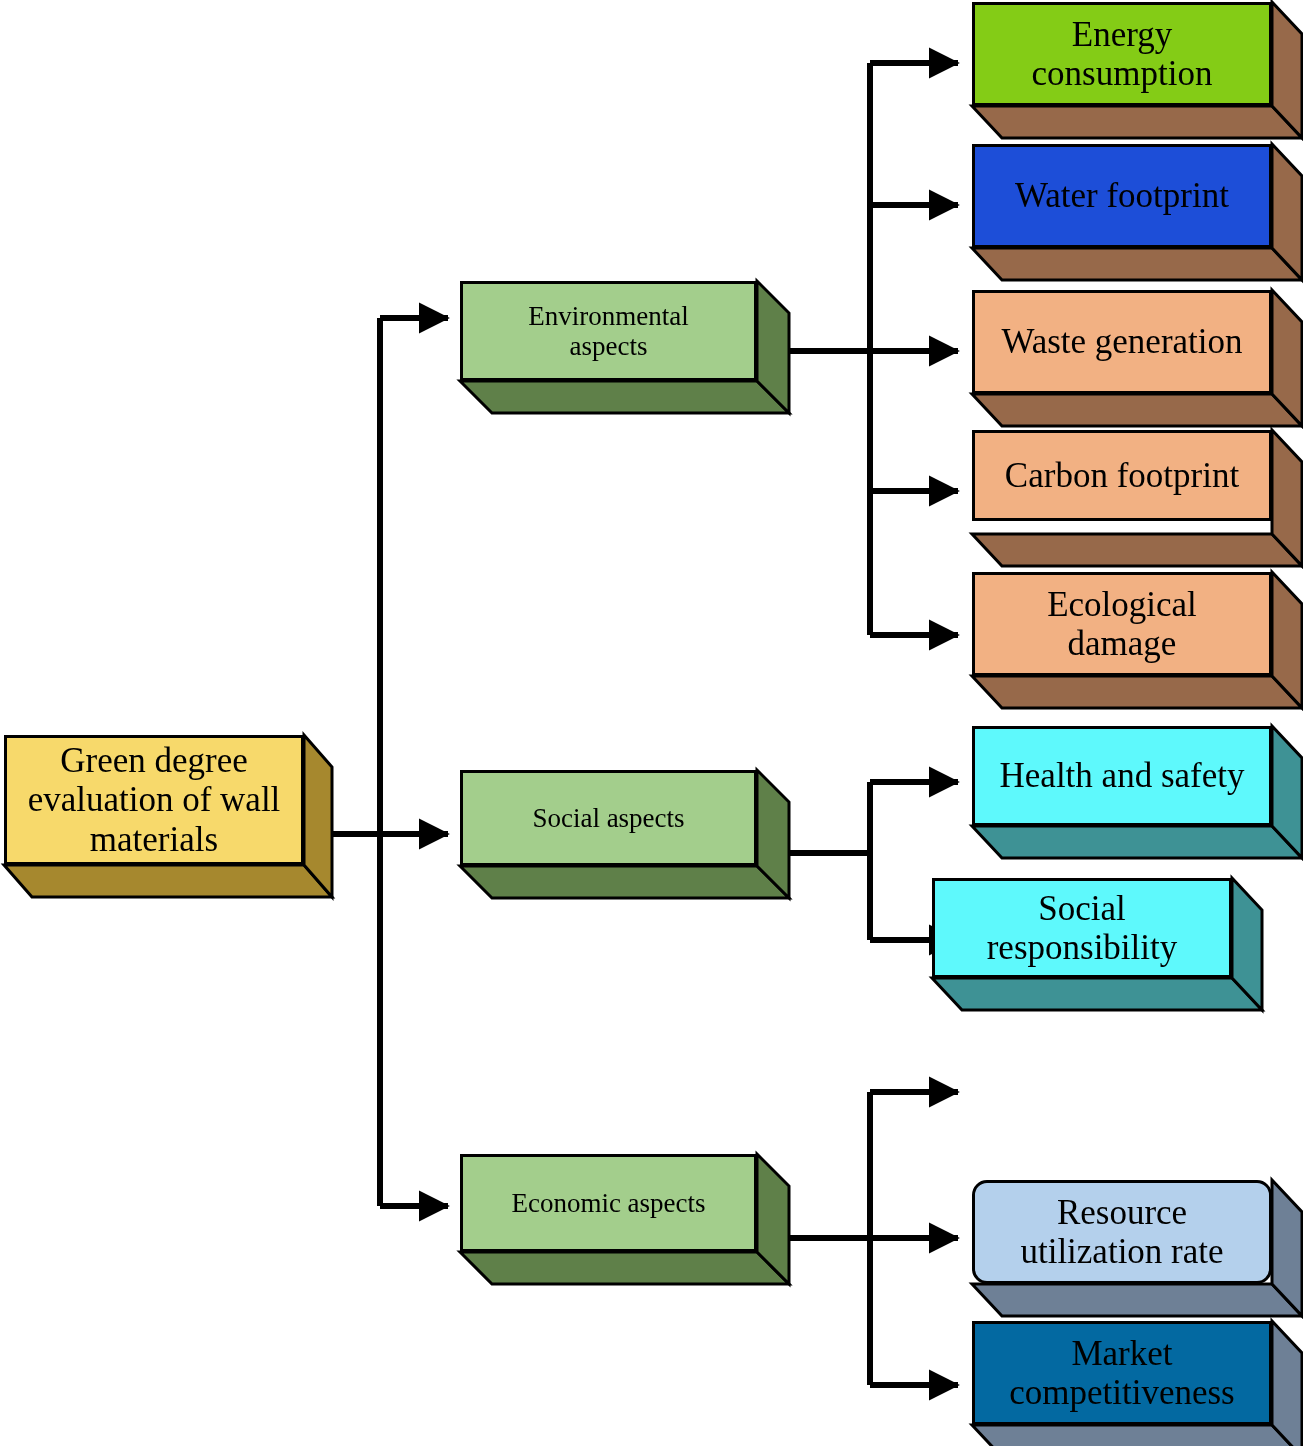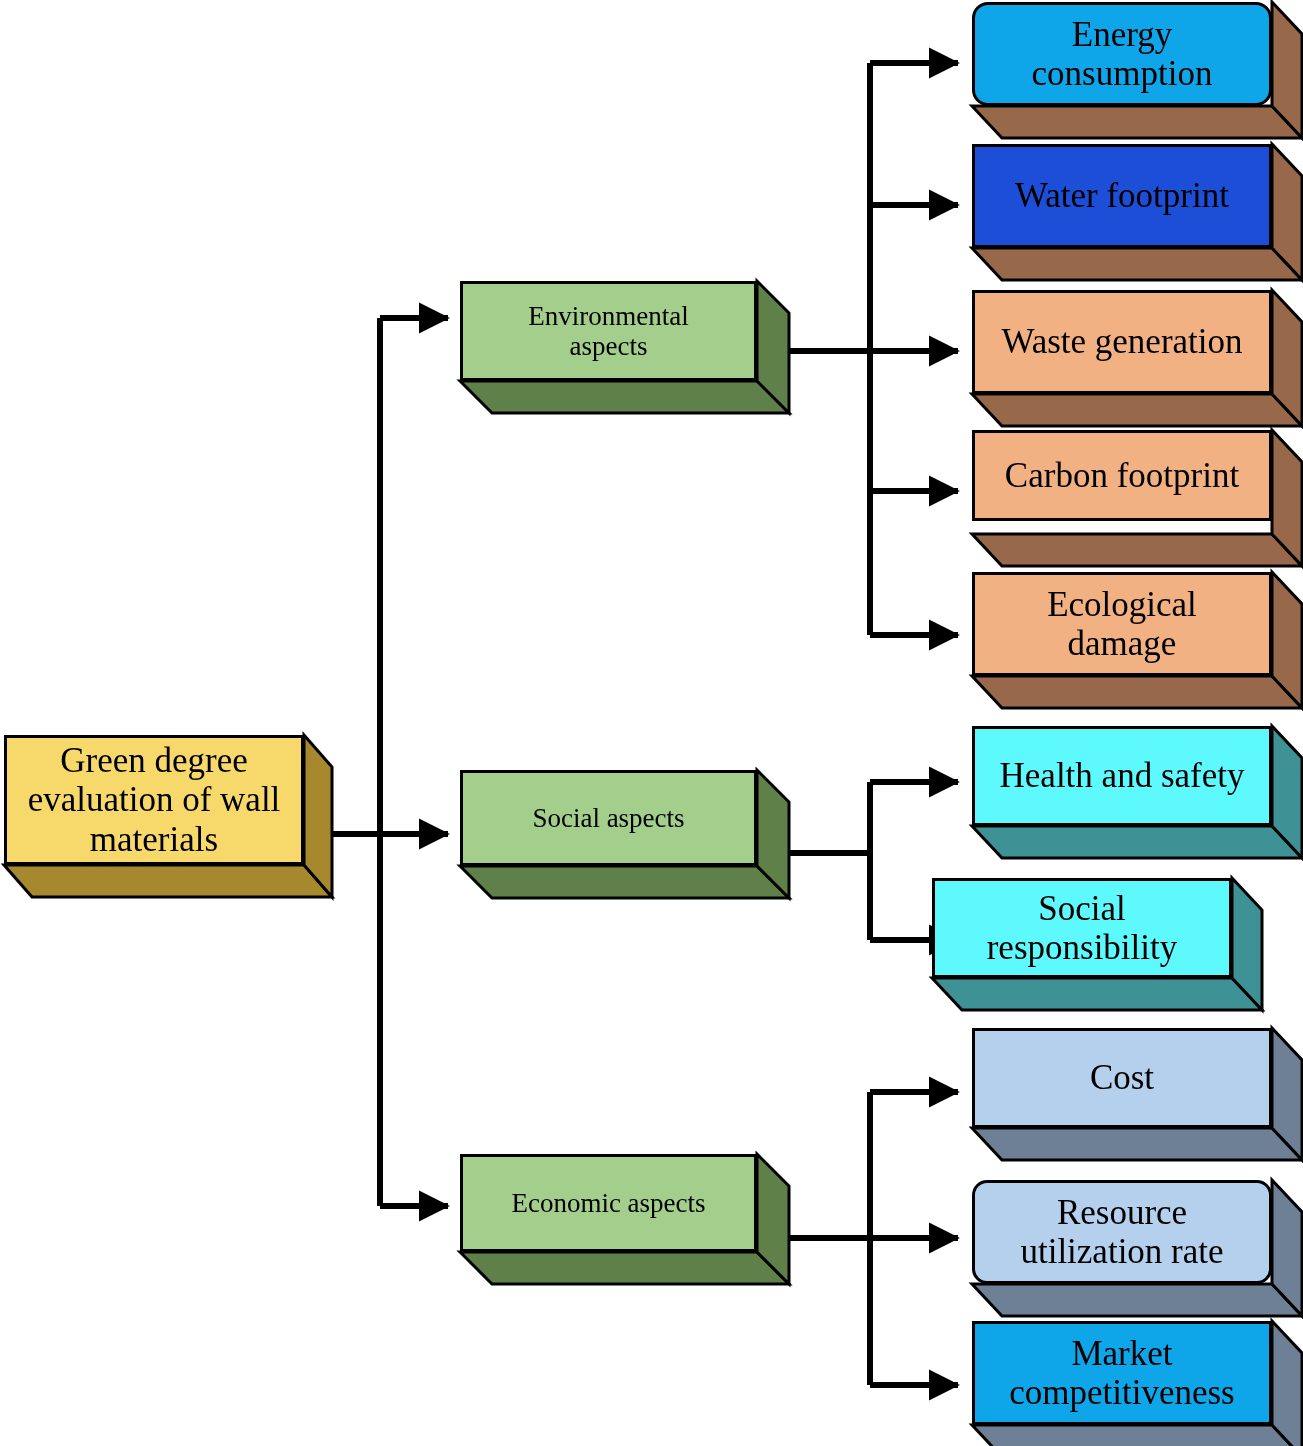--- a/index.html
+++ b/index.html
@@ -155,21 +155,21 @@
     <div class="face fs-mid" style="background:#A3CE8C;">
       <span class="label">Economic aspects</span>
     </div>
   </div>
 
   <div class="node" style="left:972px; top:2px; width:300px; height:104px;">
     <svg class="depth" width="340" height="146" viewBox="0 0 340 146">
       <polygon points="0,104 30,136 330,136 300,104" fill="#97694A" stroke="#000" stroke-width="3"></polygon>
       <polygon points="300,0 330,32 330,136 300,104" fill="#97694A" stroke="#000" stroke-width="3"></polygon>
     </svg>
-    <div class="face fs-leaf" style="background:#0ea5e9;border-radius:16px;">
+    <div class="face fs-leaf" style="background:#84cc16;">
       <span class="label">Energy
 consumption</span>
     </div>
   </div>
 
   <div class="node" style="left:972px; top:144px; width:300px; height:104px;">
     <svg class="depth" width="340" height="146" viewBox="0 0 340 146">
       <polygon points="0,104 30,136 330,136 300,104" fill="#97694A" stroke="#000" stroke-width="3"></polygon>
       <polygon points="300,0 330,32 330,136 300,104" fill="#97694A" stroke="#000" stroke-width="3"></polygon>
     </svg>
@@ -223,45 +223,36 @@
     <svg class="depth" width="340" height="142" viewBox="0 0 340 142">
       <polygon points="0,100 30,132 330,132 300,100" fill="#3E9295" stroke="#000" stroke-width="3"></polygon>
       <polygon points="300,0 330,32 330,132 300,100" fill="#3E9295" stroke="#000" stroke-width="3"></polygon>
     </svg>
     <div class="face fs-leaf" style="background:#5EF9FC;">
       <span class="label">Social
 responsibility</span>
     </div>
   </div>
 
-  <div class="node" style="left:972px; top:1028px; width:300px; height:100px;">
-    <svg class="depth" width="340" height="142" viewBox="0 0 340 142">
-      <polygon points="0,100 30,132 330,132 300,100" fill="#6E8096" stroke="#000" stroke-width="3"></polygon>
-      <polygon points="300,0 330,32 330,132 300,100" fill="#6E8096" stroke="#000" stroke-width="3"></polygon>
-    </svg>
-    <div class="face fs-leaf" style="background:#B4D0EC;">
-      <span class="label">Cost</span>
-    </div>
-  </div>
 
   <div class="node" style="left:972px; top:1180px; width:300px; height:104px;">
     <svg class="depth" width="340" height="146" viewBox="0 0 340 146">
       <polygon points="0,104 30,136 330,136 300,104" fill="#6E8096" stroke="#000" stroke-width="3"></polygon>
       <polygon points="300,0 330,32 330,136 300,104" fill="#6E8096" stroke="#000" stroke-width="3"></polygon>
     </svg>
     <div class="face fs-leaf" style="background:#B4D0EC;border-radius:15px;">
       <span class="label">Resource
 utilization rate</span>
     </div>
   </div>
 
   <div class="node" style="left:972px; top:1321px; width:300px; height:104px;">
     <svg class="depth" width="340" height="146" viewBox="0 0 340 146">
       <polygon points="0,104 30,136 330,136 300,104" fill="#6E8096" stroke="#000" stroke-width="3"></polygon>
       <polygon points="300,0 330,32 330,136 300,104" fill="#6E8096" stroke="#000" stroke-width="3"></polygon>
     </svg>
-    <div class="face fs-leaf" style="background:#0ea5e9;">
+    <div class="face fs-leaf" style="background:#0369a1;">
       <span class="label">Market
 competitiveness</span>
     </div>
   </div>
 
 </div>
 
 </body></html>

